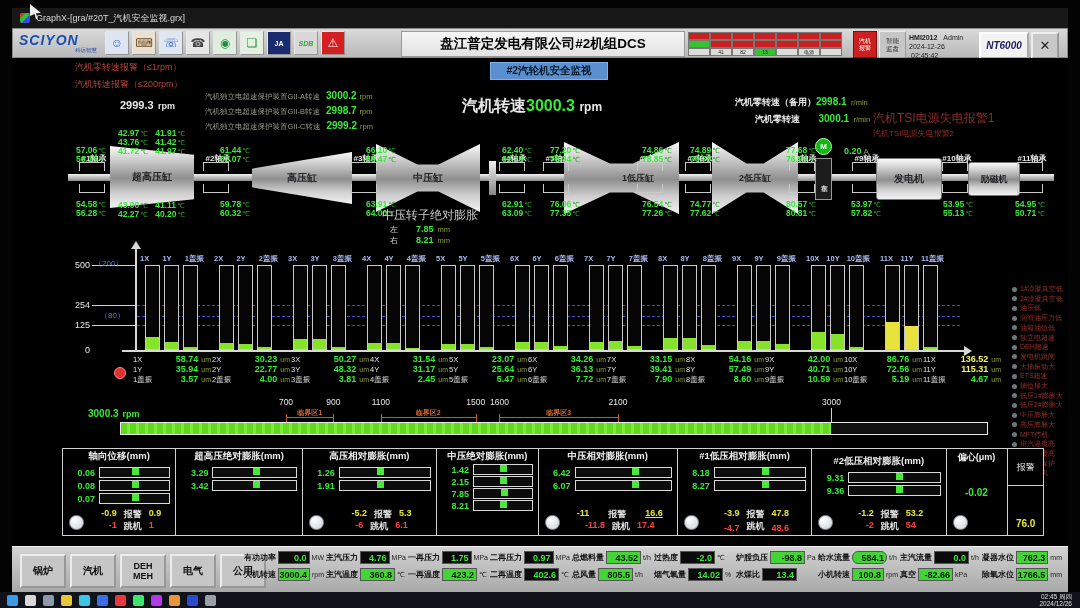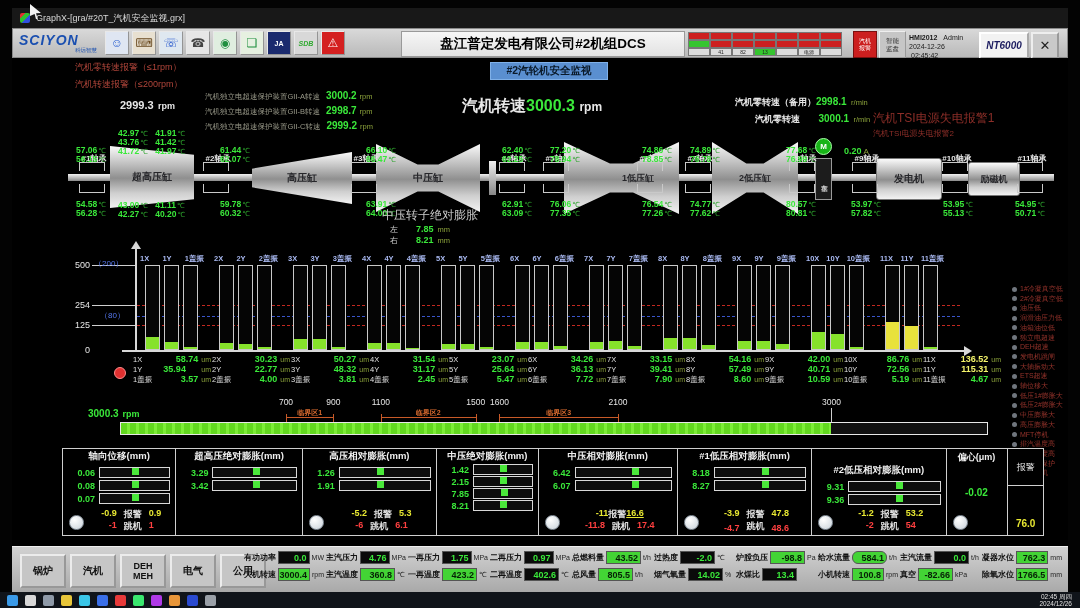--- a/index.html
+++ b/index.html
@@ -463,21 +463,21 @@
       <div class="bar-outline" style="left: 911px; top: 207px; width: 15px; height: 85px;">
         <div class="bar-fill" style="height: 2px; background: rgb(134, 226, 43);"></div>
       </div>
       <div style="position: absolute; left: 121px; top: 296px; width: 78px; display: flex; align-items: baseline;">
         <span style="white-space: nowrap; font-size: 7.5px; color: rgb(224, 224, 224); width: 18px;">1X</span>
         <span style="white-space: nowrap; flex: 1 1 0%; text-align: right; font-size: 9px; font-weight: bold; color: rgb(58, 232, 58);">58.74</span>
         <span style="white-space: nowrap; font-size: 7px; color: rgb(138, 160, 58); margin-left: 3px;">um</span>
       </div>
       <div style="position: absolute; left: 121px; top: 306px; width: 78px; display: flex; align-items: baseline;">
         <span style="white-space: nowrap; font-size: 7.5px; color: rgb(224, 224, 224); width: 18px;">1Y</span>
-        <span style="white-space: nowrap; flex: 1 1 0%; text-align: center; font-size: 9px; font-weight: bold; color: rgb(58, 232, 58);">35.94</span>
+        <span style="white-space: nowrap; flex: 1 1 0%; text-align: right; font-size: 9px; font-weight: bold; color: rgb(58, 232, 58);">35.94</span>
         <span style="white-space: nowrap; font-size: 7px; color: rgb(138, 160, 58); margin-left: 3px;">um</span>
       </div>
       <div style="position: absolute; left: 121px; top: 316px; width: 78px; display: flex; align-items: baseline;">
         <span style="white-space: nowrap; font-size: 7.5px; color: rgb(224, 224, 224); width: 26px;">1盖振</span>
         <span style="white-space: nowrap; flex: 1 1 0%; text-align: right; font-size: 9px; font-weight: bold; color: rgb(58, 232, 58);">3.57</span>
         <span style="white-space: nowrap; font-size: 7px; color: rgb(138, 160, 58); margin-left: 3px;">um</span>
       </div>
       <div style="position: absolute; left: 200px; top: 296px; width: 78px; display: flex; align-items: baseline;">
         <span style="white-space: nowrap; font-size: 7.5px; color: rgb(224, 224, 224); width: 18px;">2X</span>
         <span style="white-space: nowrap; flex: 1 1 0%; text-align: right; font-size: 9px; font-weight: bold; color: rgb(58, 232, 58);">30.23</span>
@@ -857,21 +857,21 @@
               <div class="gauge-mark" style="left: calc(62% - 3px);"></div>
             </div>
           </div>
           <div class="gauge-row">
             <span class="gauge-label" style="white-space: nowrap; color: rgb(58, 232, 58); font-weight: bold;">6.07</span>
             <div class="gauge-bar">
               <div class="gauge-mark" style="left: calc(62% - 3px);"></div>
             </div>
           </div>
         </div>
-        <div style="position: absolute; left: 26px; right: 2px; bottom: 14px; display: flex; justify-content: center; gap: 0; font-size: 9px; font-weight: bold; white-space: nowrap;">
+        <div style="position: absolute; left: 26px; right: 2px; bottom: 14px; display: flex; justify-content: center; gap: 19px; font-size: 9px; font-weight: bold; white-space: nowrap;">
           <span style="white-space: nowrap; color: rgb(232, 232, 50);">-11</span>
           <span style="white-space: nowrap; color: rgb(224, 224, 224);">报警</span>
           <span style="white-space: nowrap; color: rgb(232, 232, 50); text-decoration: underline;">16.6</span>
         </div>
         <div style="position: absolute; left: 26px; right: 2px; bottom: 2px; display: flex; justify-content: center; gap: 7px; font-size: 9px; font-weight: bold; white-space: nowrap;">
           <span style="white-space: nowrap; color: rgb(255, 64, 64);">-11.8</span>
           <span style="white-space: nowrap; color: rgb(224, 224, 224);">跳机</span>
           <span style="white-space: nowrap; color: rgb(255, 64, 64);">17.4</span>
         </div>
         <div class="lamp"></div>
@@ -898,21 +898,21 @@
           <span style="white-space: nowrap; color: rgb(232, 232, 50);">47.8</span>
         </div>
         <div style="position: absolute; left: 26px; right: 2px; bottom: 2px; display: flex; justify-content: center; gap: 7px; font-size: 9px; font-weight: bold; white-space: nowrap; align-items: flex-end;">
           <span style="white-space: nowrap; color: rgb(255, 64, 64);">-4.7</span>
           <span style="white-space: nowrap; color: rgb(224, 224, 224);">跳机</span>
           <span style="white-space: nowrap; color: rgb(255, 64, 64);">48.6</span>
         </div>
         <div class="lamp"></div>
       </div>
       <div class="panel" style="flex: 134 0 0px;">
-        <div style="text-align: center; font-size: 9.5px; font-weight: bold; color: rgb(240, 240, 240); margin-top: 15px; white-space: nowrap; overflow: hidden;">#2低压相对膨胀(mm)</div>
+        <div style="text-align: center; font-size: 9.5px; font-weight: bold; color: rgb(240, 240, 240); margin-top: 6px; white-space: nowrap; overflow: hidden;">#2低压相对膨胀(mm)</div>
         <div style="margin-top: 4px;">
           <div class="gauge-row">
             <span class="gauge-label" style="white-space: nowrap; color: rgb(58, 232, 58); font-weight: bold;">9.31</span>
             <div class="gauge-bar">
               <div class="gauge-mark" style="left: calc(55% - 3px);"></div>
             </div>
           </div>
           <div class="gauge-row">
             <span class="gauge-label" style="white-space: nowrap; color: rgb(58, 232, 58); font-weight: bold;">9.36</span>
             <div class="gauge-bar">

